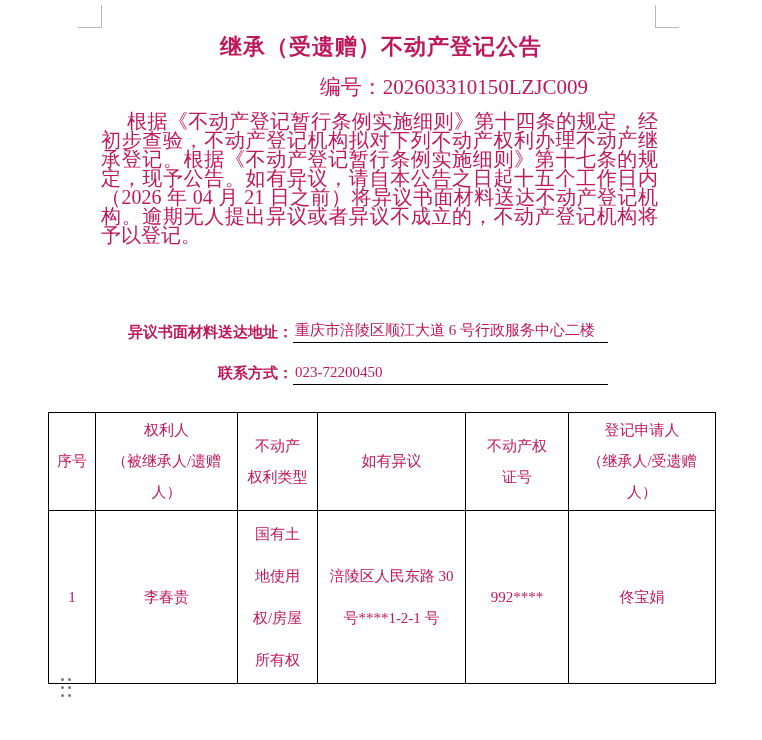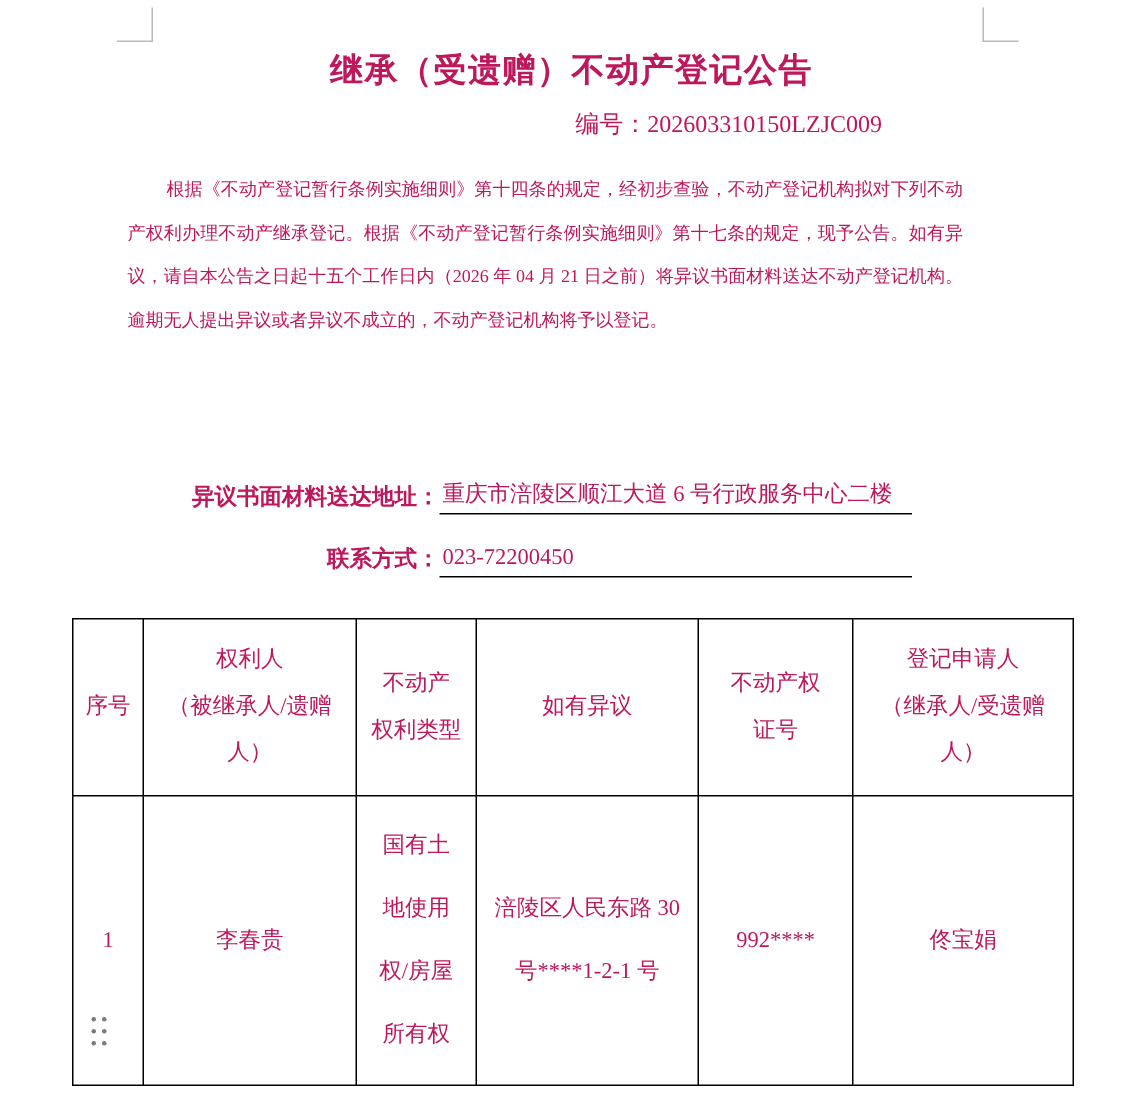--- a/index.html
+++ b/index.html
@@ -19,25 +19,25 @@
   .crop-tr { left: 655px; border-left: 1px solid #b9b9b9;  border-bottom: 1px solid #b9b9b9; }
 
   .title {
     position: absolute; top: 32px; left: 0; right: 0;
     text-align: center;
     font-size: 22px; font-weight: bold;
     letter-spacing: 1px;
   }
   .doc-number {
     position: absolute; top: 73px; right: 174px;
-    font-size: 16px;
+    font-size: 21px;
   }
   .body-text {
-    position: absolute; top: 112px; left: 85px; width: 557px;
-    font-size: 12px; line-height: 29px;
+    position: absolute; top: 112px; left: 101px; width: 557px;
+    font-size: 20px; line-height: 19px;
     text-align: justify;
     text-indent: 26px;
   }
   .field-row {
     position: absolute;
     display: flex; align-items: flex-end;
     font-size: 15px; line-height: 21px;
   }
   .field-row .label { white-space: nowrap; font-weight: bold; }
   .field-row .fill-line {
@@ -53,21 +53,21 @@
     position: absolute; top: 412px; left: 48px;
     width: 667px;
     border-collapse: collapse;
     table-layout: fixed;
   }
   table.reg-table td {
     border: 1px solid #000000;
     text-align: center;
     vertical-align: middle;
     white-space: pre-line;
-    padding: 12px 6px;
+    padding: 2px 6px;
   }
   table.reg-table tr.header-row td { height: 96px; font-size: 15px; line-height: 31px; }
   table.reg-table tr.data-row td   { height: 126px; font-size: 15px; line-height: 42px; }
 
   .footer-authority { position: absolute; top: 656px; right: 155px; font-size: 15px; }
   .footer-date      { position: absolute; top: 680px; right: 160px; font-size: 15px; }
 
   .drag-dots {
     position: absolute; left: 61px; top: 678px;
     display: grid;

